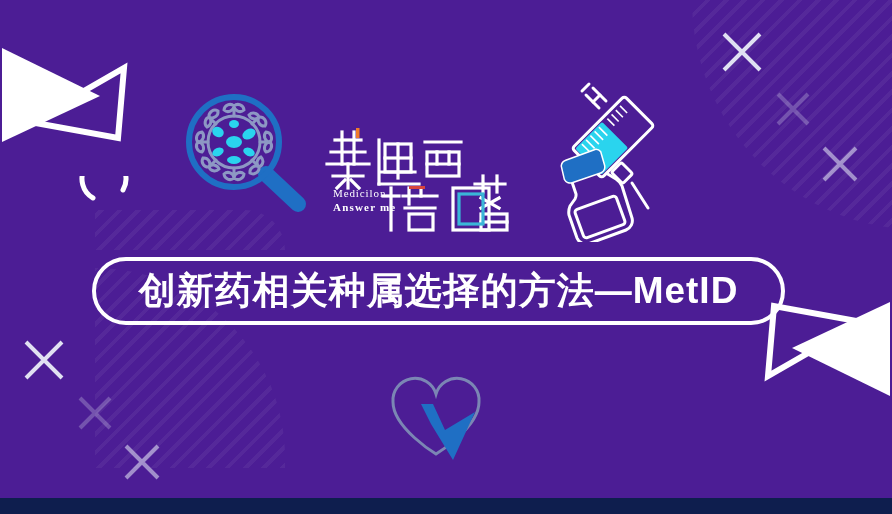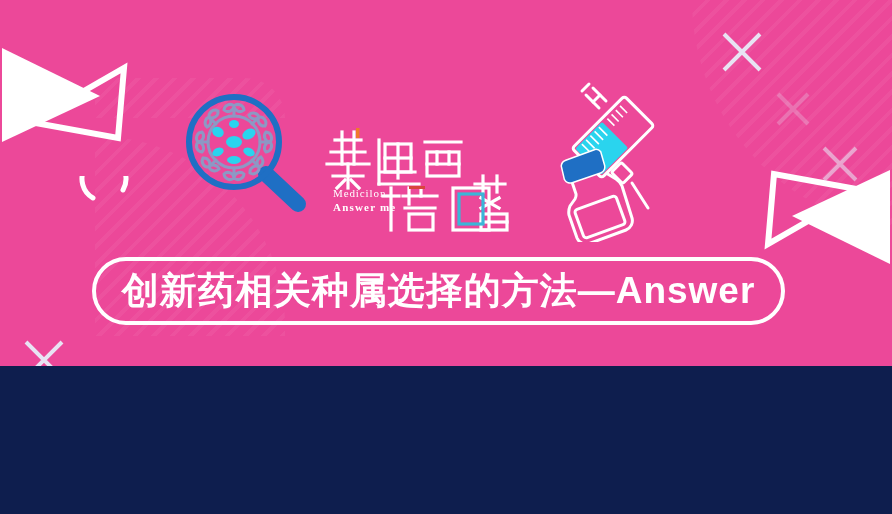--- a/index.html
+++ b/index.html
@@ -3,22 +3,22 @@
 <meta charset="utf-8">
 <style>
   html, body {
     margin: 0;
     padding: 0;
     background: #0e1e4e;
   }
   #canvas {
     position: relative;
     width: 892px;
-    height: 366px;
-    background: #ec4899;
+    height: 498px;
+    background: #4c1d95;
     overflow: hidden;
     font-family: "Liberation Sans", sans-serif;
   }
 
   
   .stripes {
     position: absolute;
     background-image: repeating-linear-gradient(
       -45deg,
       rgba(255,255,255,0.050) 0px,
@@ -300,16 +300,16 @@
       <rect x="84" y="60" width="16" height="3" fill="#d8453c"></rect>
     </svg>
   </div>
 
   <div class="brand-en">
     <div class="ln1">Medicilon</div>
     <div class="ln2">Answer me</div>
   </div>
 
   <div class="title-pill">
-    <span class="title-text">创新药相关种属选择的方法—Answer</span>
+    <span class="title-text">创新药相关种属选择的方法—MetID</span>
   </div>
 
 </div>
 
 </body></html>

